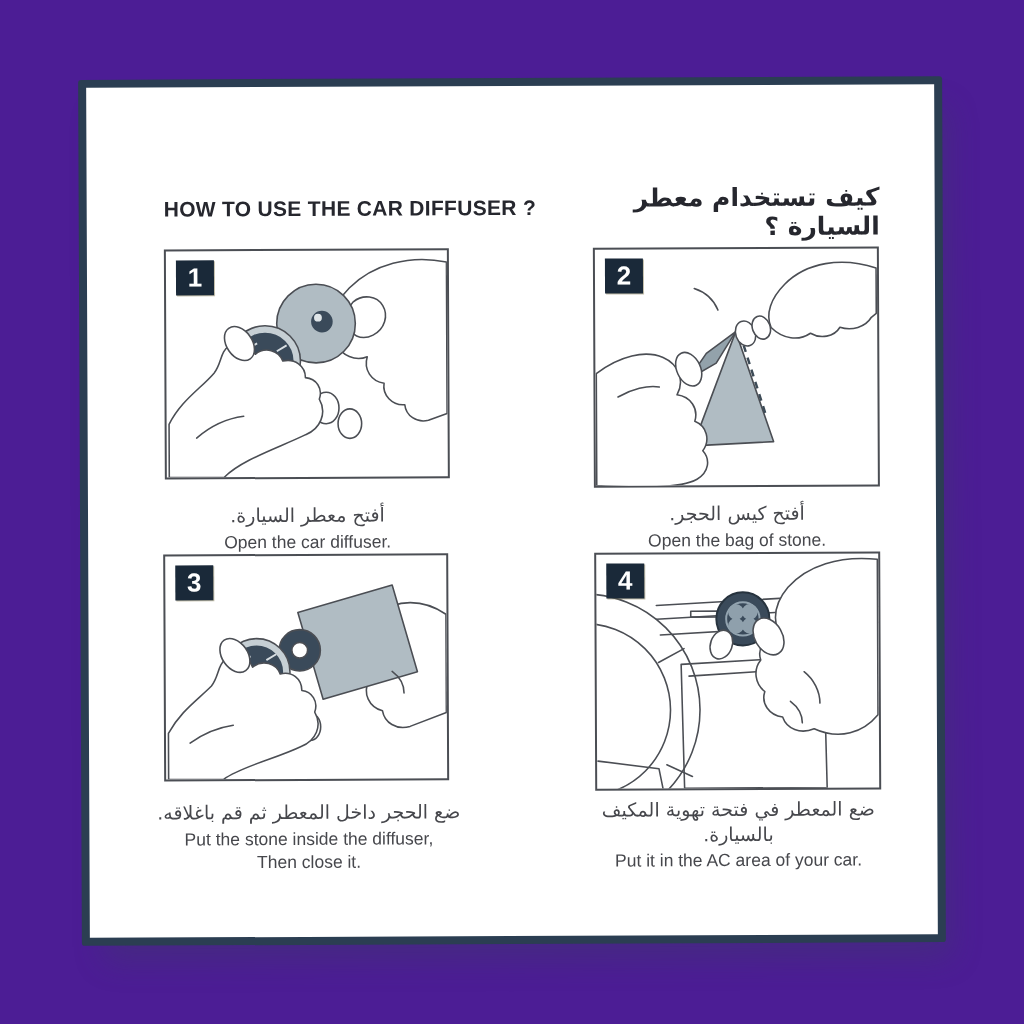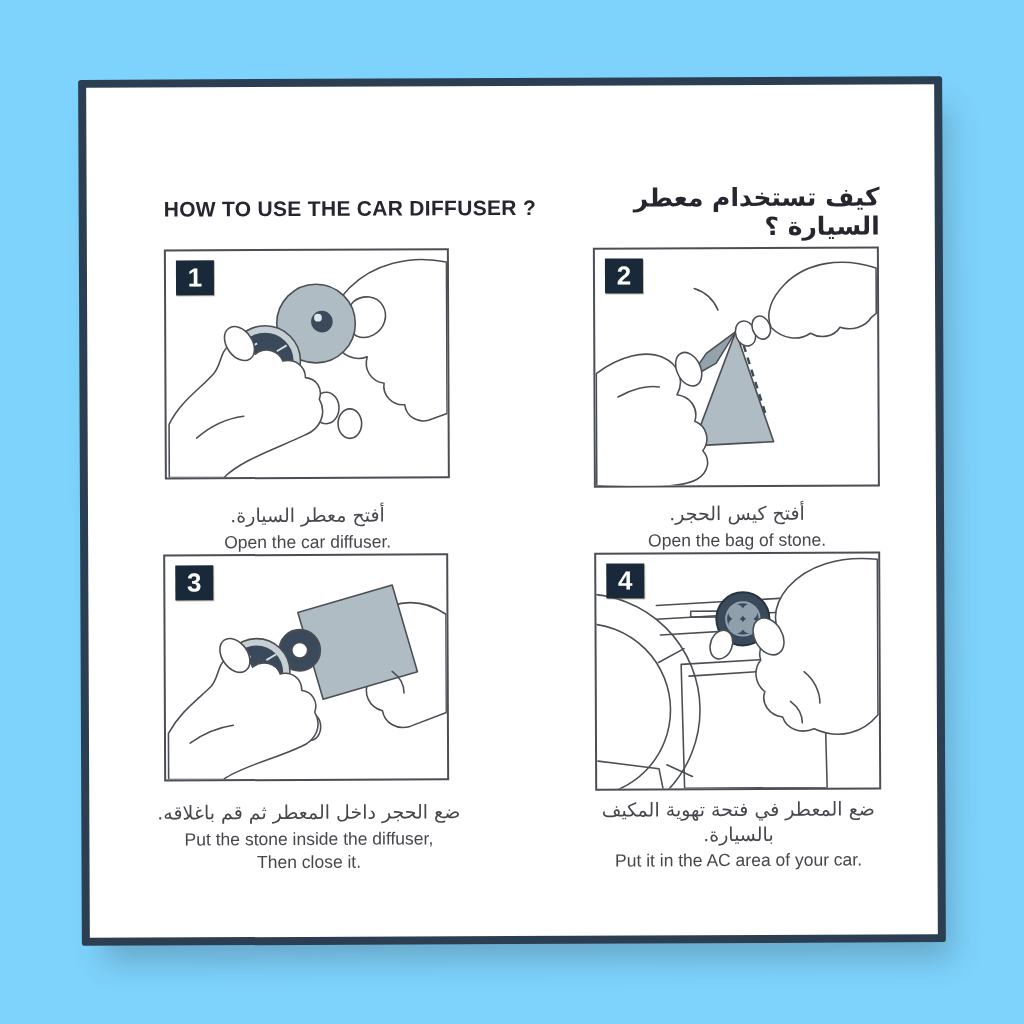--- a/index.html
+++ b/index.html
@@ -1,19 +1,19 @@
 <!DOCTYPE html>
 <html><head>
 <meta charset="utf-8">
 <style>
   * { margin:0; padding:0; box-sizing:border-box; }
   html,body { width:1024px; height:1024px; background:#ffffff; overflow:hidden;
               font-family:"Liberation Sans", sans-serif; }
 
-  .stage { position:relative; width:1024px; height:1024px; background:#7dd3fc;text-decoration:underline; }
+  .stage { position:relative; width:1024px; height:1024px; background:#4c1d95;text-decoration:underline; }
 
   .card {
     position:absolute; left:80px; top:78px; width:864px; height:866px;
     background:#ffffff; border:8px solid #2b3e52; border-radius:3px;
     transform:rotate(-0.25deg);
     box-shadow: 14px 24px 30px -8px rgba(55,68,88,0.30);
   }
 
   .title-en {
     position:absolute; left:77px; top:110px; width:390px;

